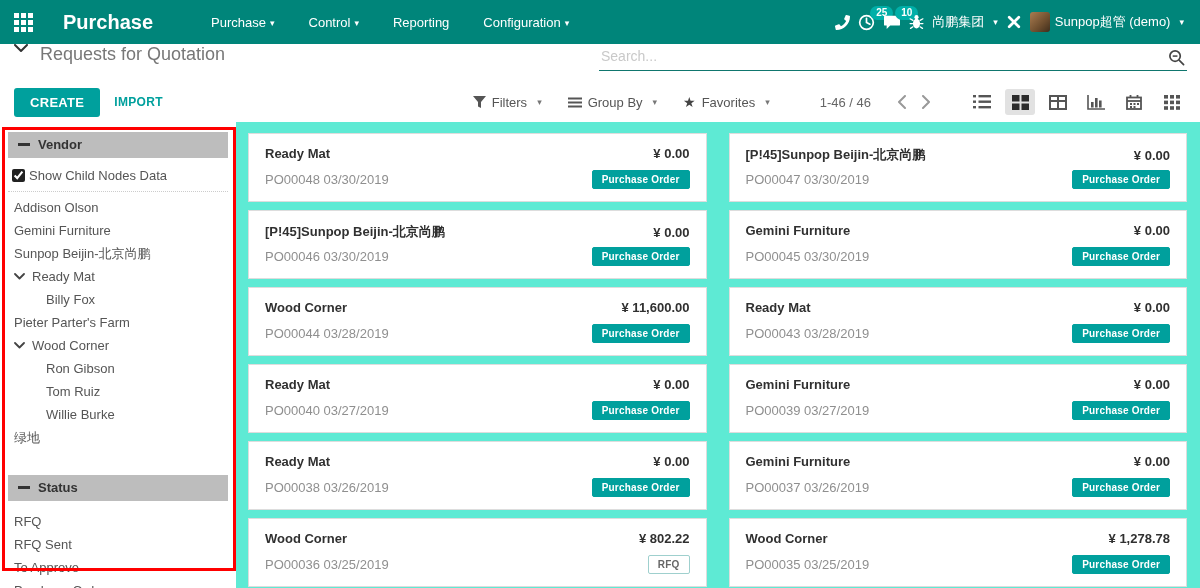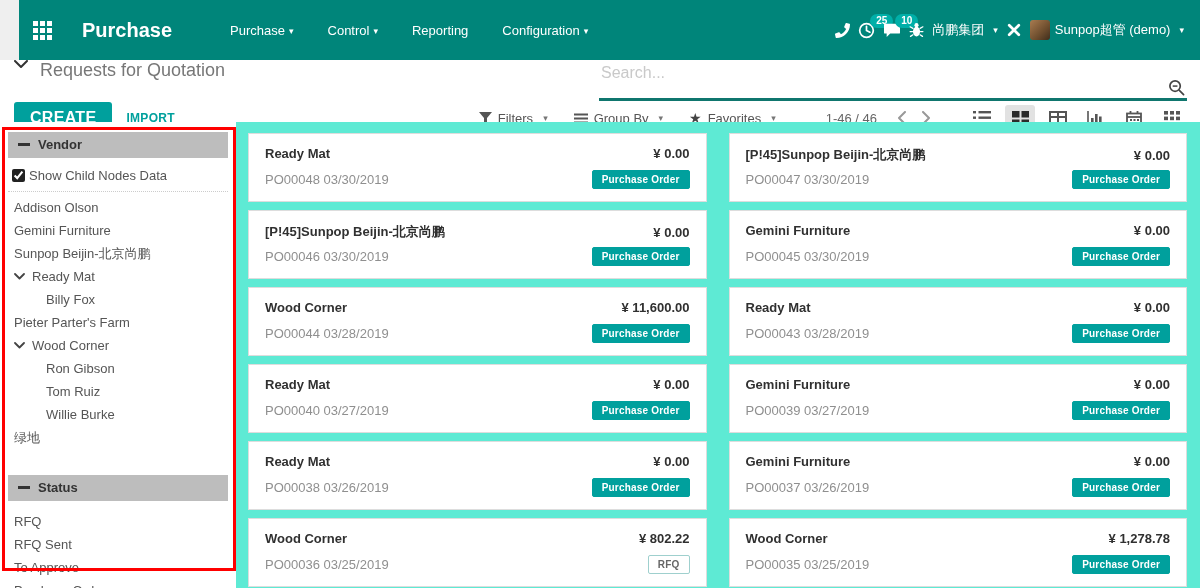--- a/index.html
+++ b/index.html
@@ -1,57 +1,57 @@
 <!DOCTYPE html>
 <html><head>
 <meta charset="utf-8">
 <style>
   * { margin:0; padding:0; box-sizing:border-box; }
   html,body { width:1200px; height:588px; overflow:hidden; background:#efefef;
               font-family:"Liberation Sans", sans-serif; }
   body { position:relative; }
 
   
-  .navbar { height:60px; background:#00857A; display:flex; align-items:center;
-            color:#fff; padding:0 16px 0 14px;margin-left:19px; }
+  .navbar { height:44px; background:#00857A; display:flex; align-items:center;
+            color:#fff; padding:0 16px 0 14px; }
   .apps-grid { display:grid; grid-template-columns:repeat(3,5px); grid-gap:2px; cursor:pointer; }
   .apps-grid span { width:5px; height:5px; background:#fff; }
   .nav-title { font-size:20px; font-weight:bold; margin:0 58px 0 30px; cursor:pointer; }
   .nav-menus { display:flex; align-items:center; gap:34px; font-size:13px; }
   .nav-menu { cursor:pointer; white-space:nowrap; }
   .caret { font-size:9px; margin-left:4px; vertical-align:1px; }
   .nav-right { margin-left:auto; display:flex; align-items:center; gap:8px; font-size:13px; }
   .nav-icon { position:relative; display:flex; align-items:center; cursor:pointer; }
   .nav-badge { position:absolute; top:-8px; left:12px; background:#00AFA8; color:#fff;
                font-size:10px; font-weight:bold; border-radius:9px; padding:2px 6px; line-height:1; }
   .nav-drop { display:flex; align-items:center; gap:5px; cursor:pointer; white-space:nowrap; }
   .avatar { width:20px; height:20px; border-radius:3px;
             background:linear-gradient(135deg,#a97c50 0%,#6e4e2e 60%,#3e2d1c 100%); }
 
   
   .crumb-row { height:38px; background:#fff; display:flex; align-items:flex-start; padding:0 13px 0 14px; }
   .crumb-chev { cursor:pointer; display:flex; align-items:center; }
   .crumb-title { font-size:18px; color:#777; margin-left:12px; }
   .search-wrap { margin-left:auto; width:588px; position:relative; }
-  .search-wrap input { width:100%; border:none; outline:none; border-bottom:3px solid #0f766e;
-                       font-size:16px; padding:4px 26px 16px 2px; color:#444; background:transparent; }
+  .search-wrap input { width:100%; border:none; outline:none; border-bottom:1px solid #0f766e;
+                       font-size:14px; padding:4px 26px 6px 2px; color:#444; background:transparent; }
   .search-wrap input::placeholder { color:#c9c9c9; }
   .search-icon { position:absolute; right:2px; bottom:5px; cursor:pointer; }
 
   
   .ctrl-row { height:40px; background:#fff; display:flex; align-items:center; padding:0 13px 0 14px; }
-  .btn-create { background:#00A09D; color:#fff; border:none; font-size:16px; font-weight:bold;
+  .btn-create { background:#00A09D; color:#fff; border:none; font-size:13px; font-weight:bold;
                 padding:7px 16px; border-radius:3px; cursor:pointer; letter-spacing:.3px; }
   .btn-import { background:none; border:none; color:#00A09D; font-size:12px; font-weight:bold;
                 margin-left:14px; cursor:pointer; letter-spacing:.3px; }
   .ctrl-right { margin-left:auto; display:flex; align-items:center; color:#555; font-size:13px; }
   .menu-btn { display:flex; align-items:center; gap:6px; cursor:pointer; margin-right:26px; color:#555; }
   .menu-btn .caret { color:#777; }
   .star { font-size:14px; color:#444; }
-  .pager-text { color:#666; margin:0 12px 0 24px; }
+  .pager-text { color:#666; margin:0 18px 0 24px; }
   .pg-arrow { cursor:pointer; padding:0 8px; display:flex; align-items:center; }
   .view-switcher { display:flex; align-items:center; gap:8px; margin-left:28px; }
   .vs-btn { width:30px; height:26px; display:flex; align-items:center; justify-content:center;
             border-radius:3px; cursor:pointer; }
   .vs-btn.active { background:#e2e2e2; }
 
   
   .content { position:absolute; left:0; top:122px; right:0; bottom:0; display:flex; background:#5eead4; }
   .sidebar { width:236px; background:#fff; padding:10px 8px 0 8px; font-size:13px; color:#555; flex:none; }
   .side-header { background:#BDBDBD; color:#333; font-weight:bold; height:26px; line-height:26px;

